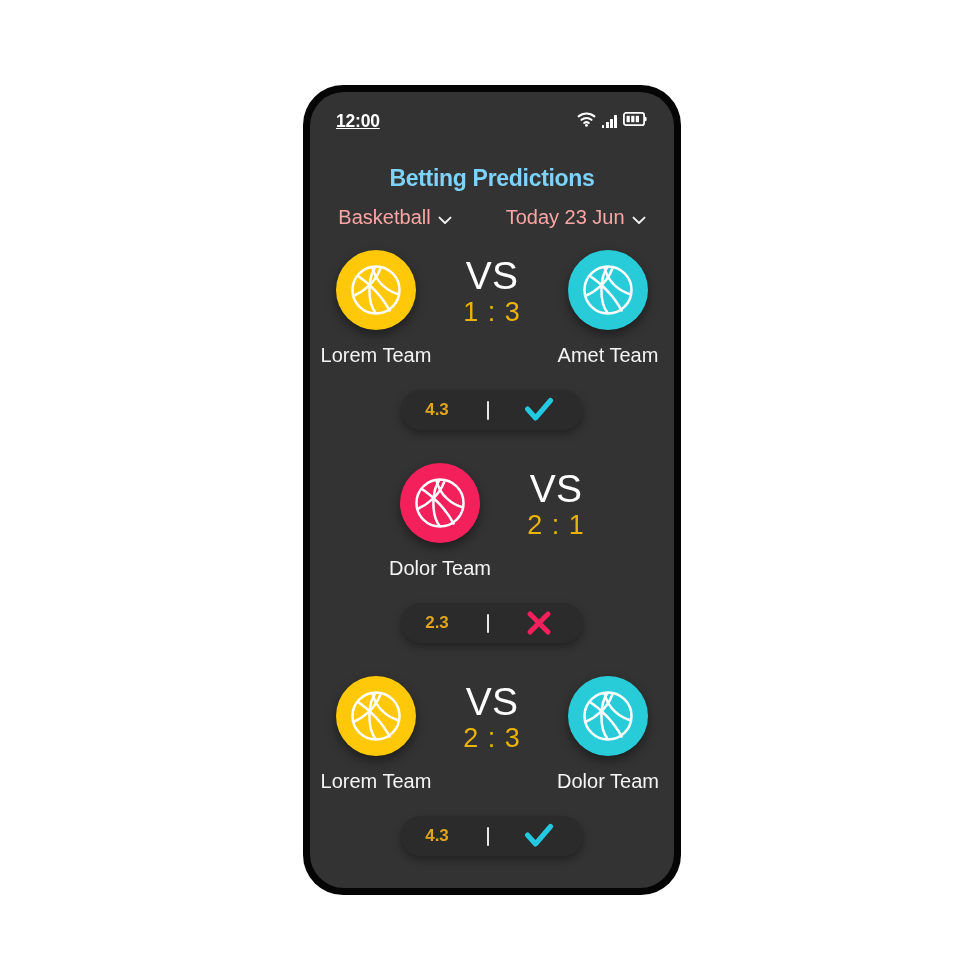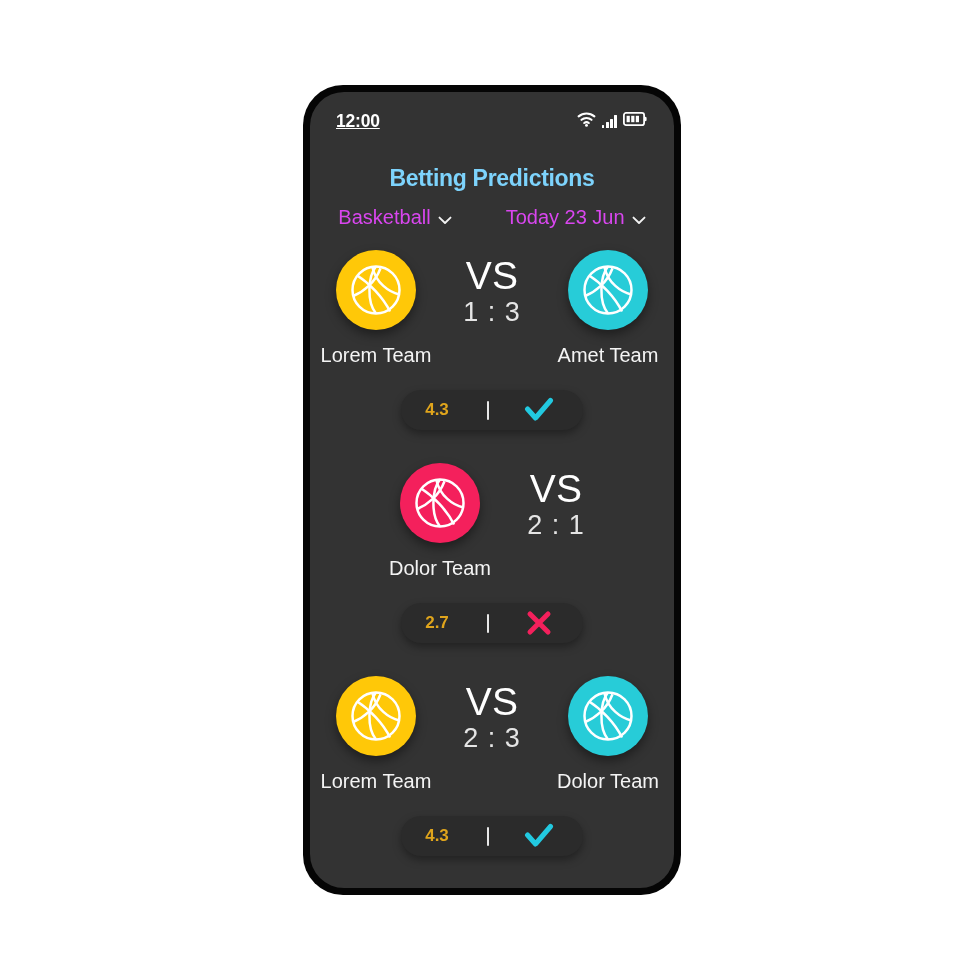--- a/index.html
+++ b/index.html
@@ -99,21 +99,21 @@
     width: 100%;
     display: flex;
     justify-content: center;
     align-items: center;
     gap: 54px;
   }
   .dropdown {
     display: flex;
     align-items: center;
     gap: 7px;
-    color: #d946ef;
+    color: #fca5a5;
     font-size: 20px;
     cursor: pointer;
   }
   .chev {
     display: block;
     margin-top: 3px;
   }
 
   
   .match-list {
@@ -171,21 +171,21 @@
     padding-top: 6px;
   }
   .vs-label {
     color: #ffffff;
     font-size: 39px;
     font-weight: 500;
     line-height: 1.02;
     letter-spacing: 0.3px;
   }
   .vs-score {
-    color: #e5e5e5;
+    color: #eab308;
     font-size: 27px;
     font-weight: 400;
     line-height: 1.25;
     letter-spacing: 1px;
   }
 
   
   .odds-pill {
     position: absolute;
     left: 50%;
@@ -351,21 +351,21 @@
                   </svg>
                 </div>
                 <div class="team-name">Dolor Team</div>
               </div>
               <div class="vs-col">
                 <div class="vs-label">VS</div>
                 <div class="vs-score">2 : 1</div>
               </div>
             </div>
             <div class="odds-pill">
-              <div class="odds-value">2.7</div>
+              <div class="odds-value">2.3</div>
               <div class="odds-divider"></div>
               <div class="odds-result">
                 <svg width="26" height="26" viewBox="0 0 26 26">
                   <path d="M4 4 L22 22 M22 4 L4 22" stroke="#F4205C" stroke-width="5" fill="none" stroke-linecap="round"></path>
                 </svg>
               </div>
             </div>
           </div>
           <div class="match-card">
             <div class="teams-row">

